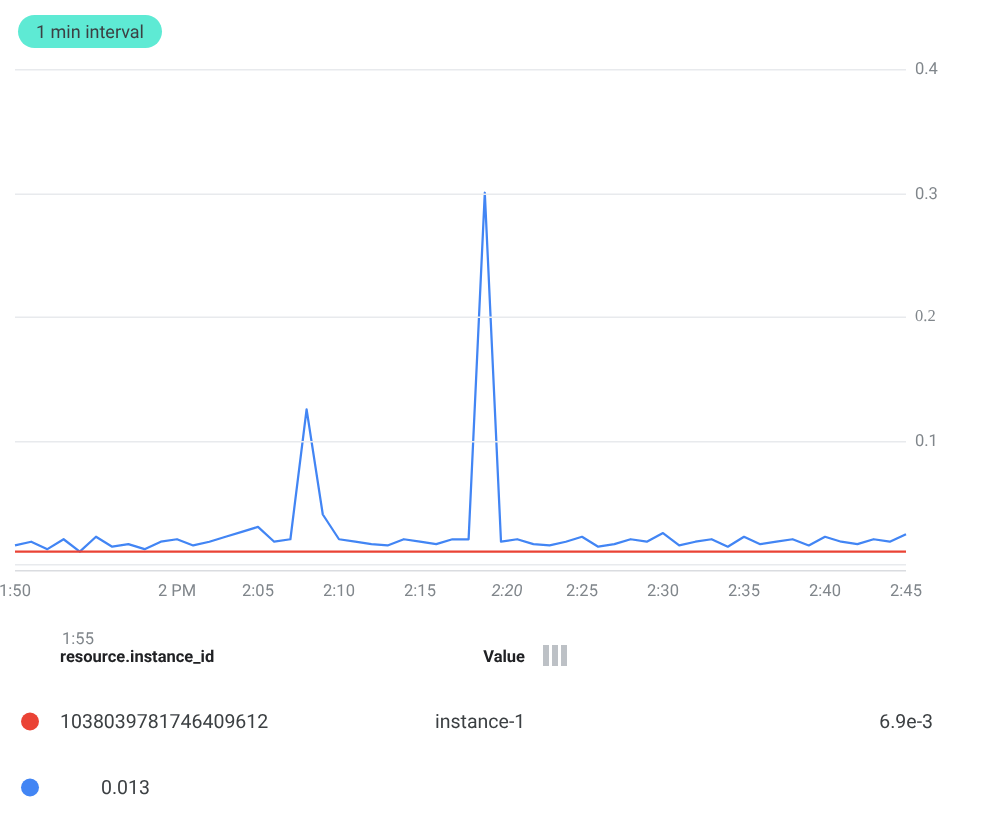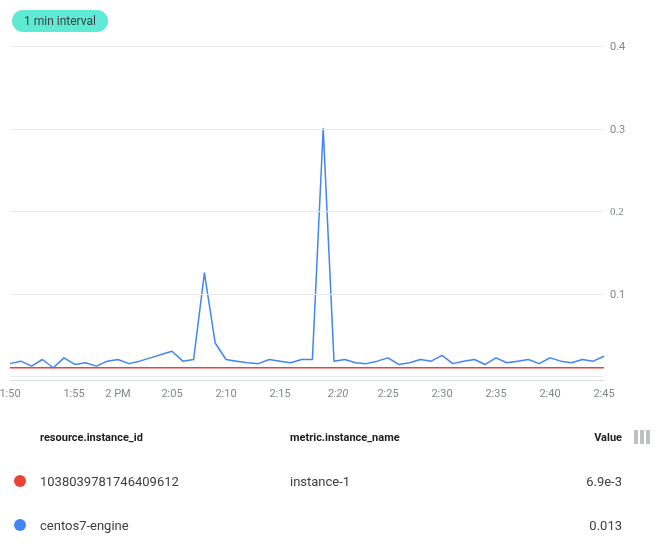--- a/index.html
+++ b/index.html
@@ -124,21 +124,21 @@
 
   <div class="chart-wrap">
     <div class="plot" id="plot">
       <svg class="lines" id="lines-svg" viewBox="0 0 594 330" preserveAspectRatio="none">
           <polyline points="0.00,317.63 10.80,315.15 21.60,320.10 32.40,313.50 43.20,321.75 54.00,311.85 64.80,318.45 75.60,316.80 86.40,320.10 97.20,315.15 108.00,313.50 118.80,317.63 129.60,315.15 140.40,311.85 151.20,308.55 162.00,305.25 172.80,315.15 183.60,313.50 194.40,226.88 205.20,297.00 216.00,313.50 226.80,315.15 237.60,316.80 248.40,317.63 259.20,313.50 270.00,315.15 280.80,316.80 291.60,313.50 302.40,313.50 313.20,82.50 324.00,315.15 334.80,313.50 345.60,316.80 356.40,317.63 367.20,315.15 378.00,311.85 388.80,318.45 399.60,316.80 410.40,313.50 421.20,315.15 432.00,309.38 442.80,317.63 453.60,315.15 464.40,313.50 475.20,318.45 486.00,311.85 496.80,316.80 507.60,315.15 518.40,313.50 529.20,317.63 540.00,311.85 550.80,315.15 561.60,316.80 572.40,313.50 583.20,315.15 594.00,310.20" fill="none" stroke="#4285f4" stroke-width="1.5" stroke-linejoin="round"></polyline>
           <polyline points="0.00,321.75 10.80,321.75 21.60,321.75 32.40,321.75 43.20,321.75 54.00,321.75 64.80,321.75 75.60,321.75 86.40,321.75 97.20,321.75 108.00,321.75 118.80,321.75 129.60,321.75 140.40,321.75 151.20,321.75 162.00,321.75 172.80,321.75 183.60,321.75 194.40,321.75 205.20,321.75 216.00,321.75 226.80,321.75 237.60,321.75 248.40,321.75 259.20,321.75 270.00,321.75 280.80,321.75 291.60,321.75 302.40,321.75 313.20,321.75 324.00,321.75 334.80,321.75 345.60,321.75 356.40,321.75 367.20,321.75 378.00,321.75 388.80,321.75 399.60,321.75 410.40,321.75 421.20,321.75 432.00,321.75 442.80,321.75 453.60,321.75 464.40,321.75 475.20,321.75 486.00,321.75 496.80,321.75 507.60,321.75 518.40,321.75 529.20,321.75 540.00,321.75 550.80,321.75 561.60,321.75 572.40,321.75 583.20,321.75 594.00,321.75" fill="none" stroke="#ea4335" stroke-width="1.5" stroke-linejoin="round"></polyline>
         </svg>
     </div>
     <div class="x-axis" id="x-axis">
         <div class="x-tick" style="left: 0px;">1:50</div>
-        <div class="x-tick" style="left: 64px;">1:55</div>
+        <div class="x-tick" style="left: 42px; margin-top: 32px;">1:55</div>
         <div class="x-tick" style="left: 108px;">2 PM</div>
         <div class="x-tick" style="left: 162px;">2:05</div>
         <div class="x-tick" style="left: 216px; text-align: center;">2:10</div>
         <div class="x-tick" style="left: 270px;">2:15</div>
         <div class="x-tick" style="left: 328px; font-style: italic;">2:20</div>
         <div class="x-tick" style="left: 378px;">2:25</div>
         <div class="x-tick" style="left: 432px;">2:30</div>
         <div class="x-tick" style="left: 486px;">2:35</div>
         <div class="x-tick" style="left: 540px; text-align: right;">2:40</div>
         <div class="x-tick" style="left: 594px;">2:45</div>
@@ -152,21 +152,20 @@
       <div class="gridline" style="top: 92.5px; left: 10px; width: 594px;"></div>
       <div class="y-tick" style="top: 92.5px;">0.3</div>
       <div class="gridline" style="top: 10px; left: 10px; width: 594px;"></div>
       <div class="y-tick" style="top: 10px;">0.4</div>
     </div>
 
   <div class="legend">
     <div class="legend-header">
       <div class="col-swatch"></div>
       <div class="col-id">resource.instance_id</div>
-      <div class="col-name">metric.instance_name</div>
       <div class="col-val">Value</div>
       <div class="col-ctrl">
         <span class="columns-icon" title="Columns">
             <span></span>
             <span></span>
             <span></span>
           </span>
       </div>
     </div>
     <div id="legend-rows">
@@ -176,20 +175,19 @@
           </div>
           <div class="col-id">1038039781746409612</div>
           <div class="col-name">instance-1</div>
           <div class="col-val">6.9e-3</div>
           <div class="col-ctrl"></div>
         </div>
         <div class="legend-row">
           <div class="col-swatch">
             <span class="swatch" style="background: rgb(66, 133, 244);"></span>
           </div>
-          <div class="col-name">centos7-engine</div>
           <div class="col-val">0.013</div>
           <div class="col-ctrl"></div>
         </div>
       </div>
   </div>
 
 </div>
 
 </body></html>

